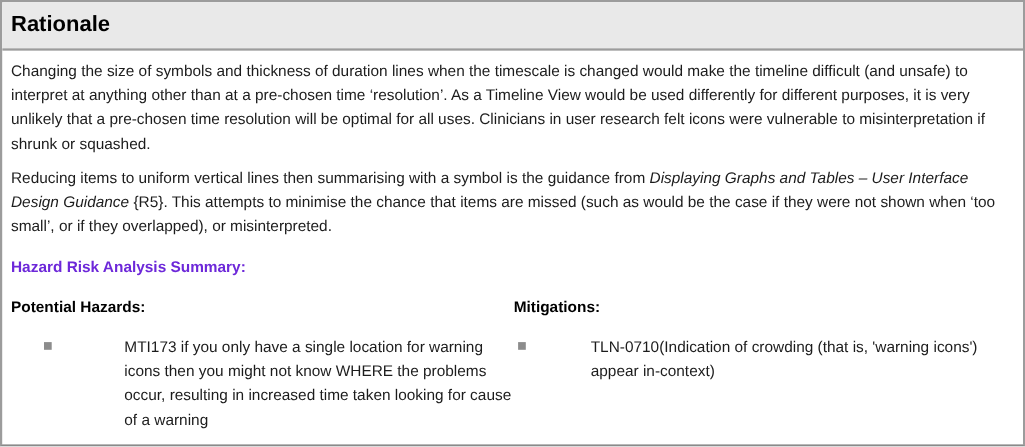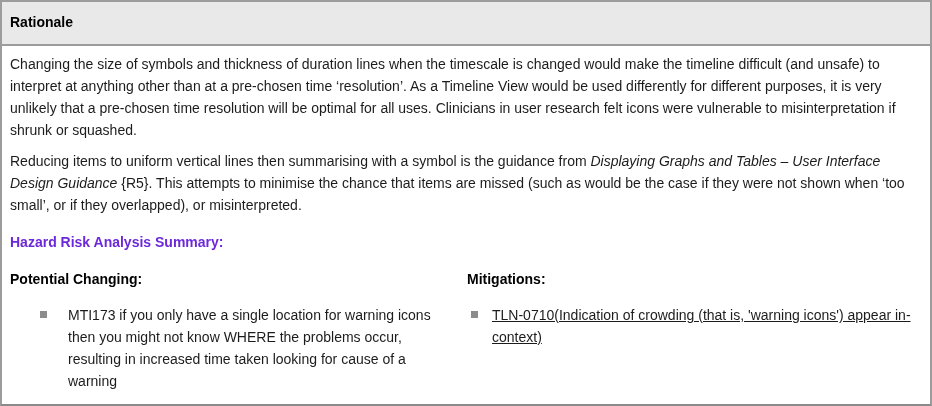--- a/index.html
+++ b/index.html
@@ -15,21 +15,21 @@
     overflow: hidden;
   }
 
   .panel-header {
     background: #e9e9e9;
     border-bottom: 2px solid #9c9c9c;
     padding: 9px 8px 11px 8px;
   }
 
   .panel-title {
-    font-size: 14px;
+    font-size: 20px;
     font-weight: bold;
     color: #000000;
     line-height: 22px;
   }
 
   .panel-body {
     padding: 7px 10px 0 8px;
     font-size: 14px;
     line-height: 22px;
     color: #1c1c1c;
@@ -61,35 +61,36 @@
 
   ul.bullets {
     list-style: none;
     margin: 14px 0 0 0;
     padding: 0;
   }
 
   li.bullet-item {
     display: flex;
     align-items: flex-start;
+    gap: 45px;
   }
 
   .bullet-square {
     flex: 0 0 auto;
     width: 7px;
     height: 7px;
     background: #8c8c8c;
     margin-top: 7px;
   }
 
   .col-left .bullet-square { margin-left: 30px; margin-right: 21px; }
   .col-right .bullet-square { margin-left: 4px; margin-right: 14px; }
 
   .col-left .bullet-text { max-width: 382px; }
-  .col-right .bullet-text { max-width: 424px; text-decoration: underline; }
+  .col-right .bullet-text { max-width: 424px; }
 </style>
 </head>
 <body>
 
 <div class="panel">
 
   <div class="panel-header">
     <span class="panel-title">Rationale</span>
   </div>
 
@@ -97,21 +98,21 @@
 
     <p class="para">Changing the size of symbols and thickness of duration lines when the timescale is changed would make the timeline difficult (and unsafe) to interpret at anything other than at a pre-chosen time ‘resolution’. As a Timeline View would be used differently for different purposes, it is very unlikely that a pre-chosen time resolution will be optimal for all uses. Clinicians in user research felt icons were vulnerable to misinterpretation if shrunk or squashed.</p>
 
     <p class="para"><span>Reducing items to uniform vertical lines then summarising with a symbol is the guidance from</span> <span class="italic">Displaying Graphs and Tables – User Interface Design Guidance</span> <span class="bold">{R5}</span><span>. This attempts to minimise the chance that items are missed (such as would be the case if they were not shown when ‘too small’, or if they overlapped), or misinterpreted.</span></p>
 
     <div class="section-heading">Hazard Risk Analysis Summary:</div>
 
     <div class="columns">
 
       <div class="col col-left">
-        <div class="col-heading">Potential Changing:</div>
+        <div class="col-heading">Potential Hazards:</div>
         <ul class="bullets">
           <li class="bullet-item">
             <span class="bullet-square"></span>
             <span class="bullet-text">MTI173 if you only have a single location for warning icons then you might not know WHERE the problems occur, resulting in increased time taken looking for cause of a warning</span>
           </li>
         </ul>
       </div>
 
       <div class="col col-right">
         <div class="col-heading">Mitigations:</div>

